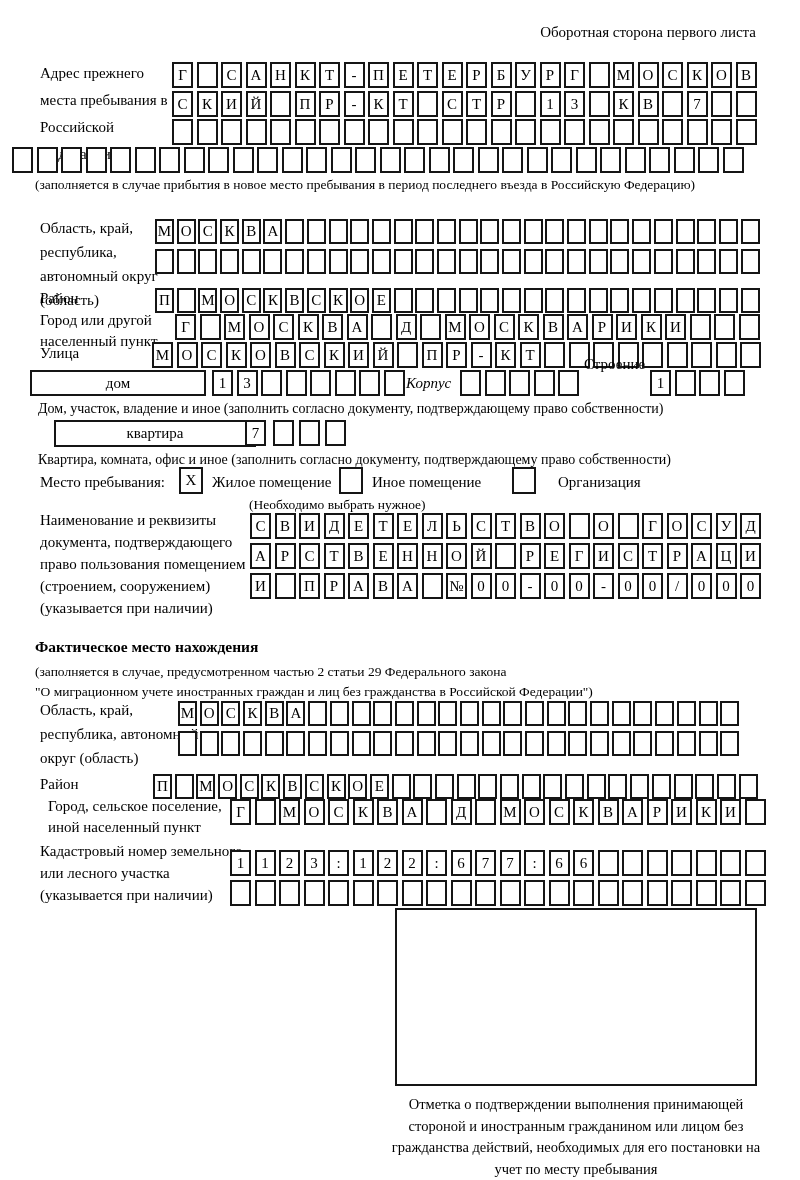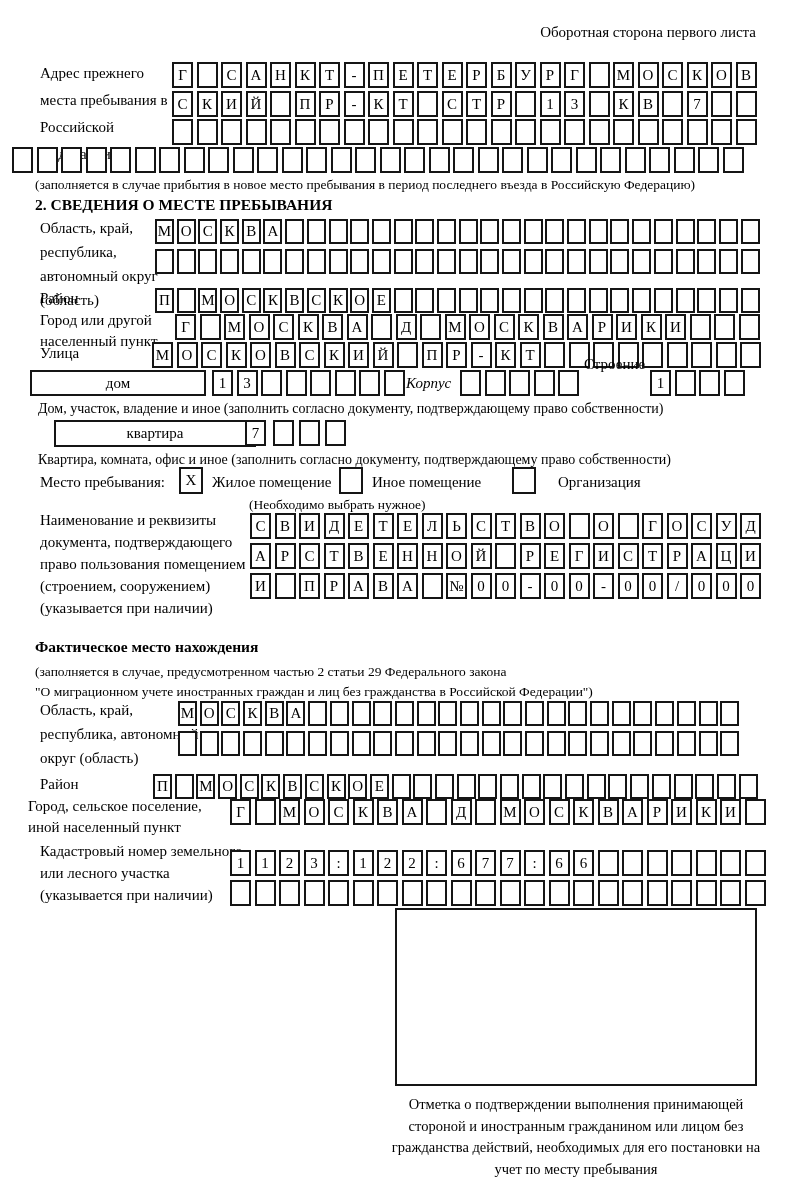--- a/index.html
+++ b/index.html
@@ -145,21 +145,20 @@
       <span class="cell"></span>
       <span class="cell"></span>
       <span class="cell"></span>
       <span class="cell"></span>
       <span class="cell"></span>
       <span class="cell"></span>
       <span class="cell"></span>
     </div>
   <div class="ctr cap" style="top:176px;">(заполняется в случае прибытия в новое место пребывания в период последнего въезда в Российскую Федерацию)</div>
 
-  <div class="ctr b" style="top:196px;font-size:15.5px;">2. СВЕДЕНИЯ О МЕСТЕ ПРЕБЫВАНИЯ</div>
 
   <div class="lbl" style="left:40px;top:216px;width:125px;">Область, край, республика, автономный округ (область)</div>
   <div class="cellrow cells-n" style="left:155px;top:219px;">
       <span class="cell">М</span>
       <span class="cell">О</span>
       <span class="cell">С</span>
       <span class="cell">К</span>
       <span class="cell">В</span>
       <span class="cell">А</span>
       <span class="cell"></span>
@@ -511,21 +510,21 @@
       <span class="cell"></span>
       <span class="cell"></span>
       <span class="cell"></span>
       <span class="cell"></span>
       <span class="cell"></span>
       <span class="cell"></span>
       <span class="cell"></span>
       <span class="cell"></span>
     </div>
 
-  <div class="lbl" style="left:28px;top:796px;width:200px;line-height:21px;">Город, сельское поселение, иной населенный пункт</div>
+  <div class="lbl" style="left:48px;top:796px;width:200px;line-height:21px;">Город, сельское поселение, иной населенный пункт</div>
   <div class="cellrow cells-w" style="left:230px;top:799px;">
       <span class="cell">Г</span>
       <span class="cell"></span>
       <span class="cell">М</span>
       <span class="cell">О</span>
       <span class="cell">С</span>
       <span class="cell">К</span>
       <span class="cell">В</span>
       <span class="cell">А</span>
       <span class="cell"></span>

